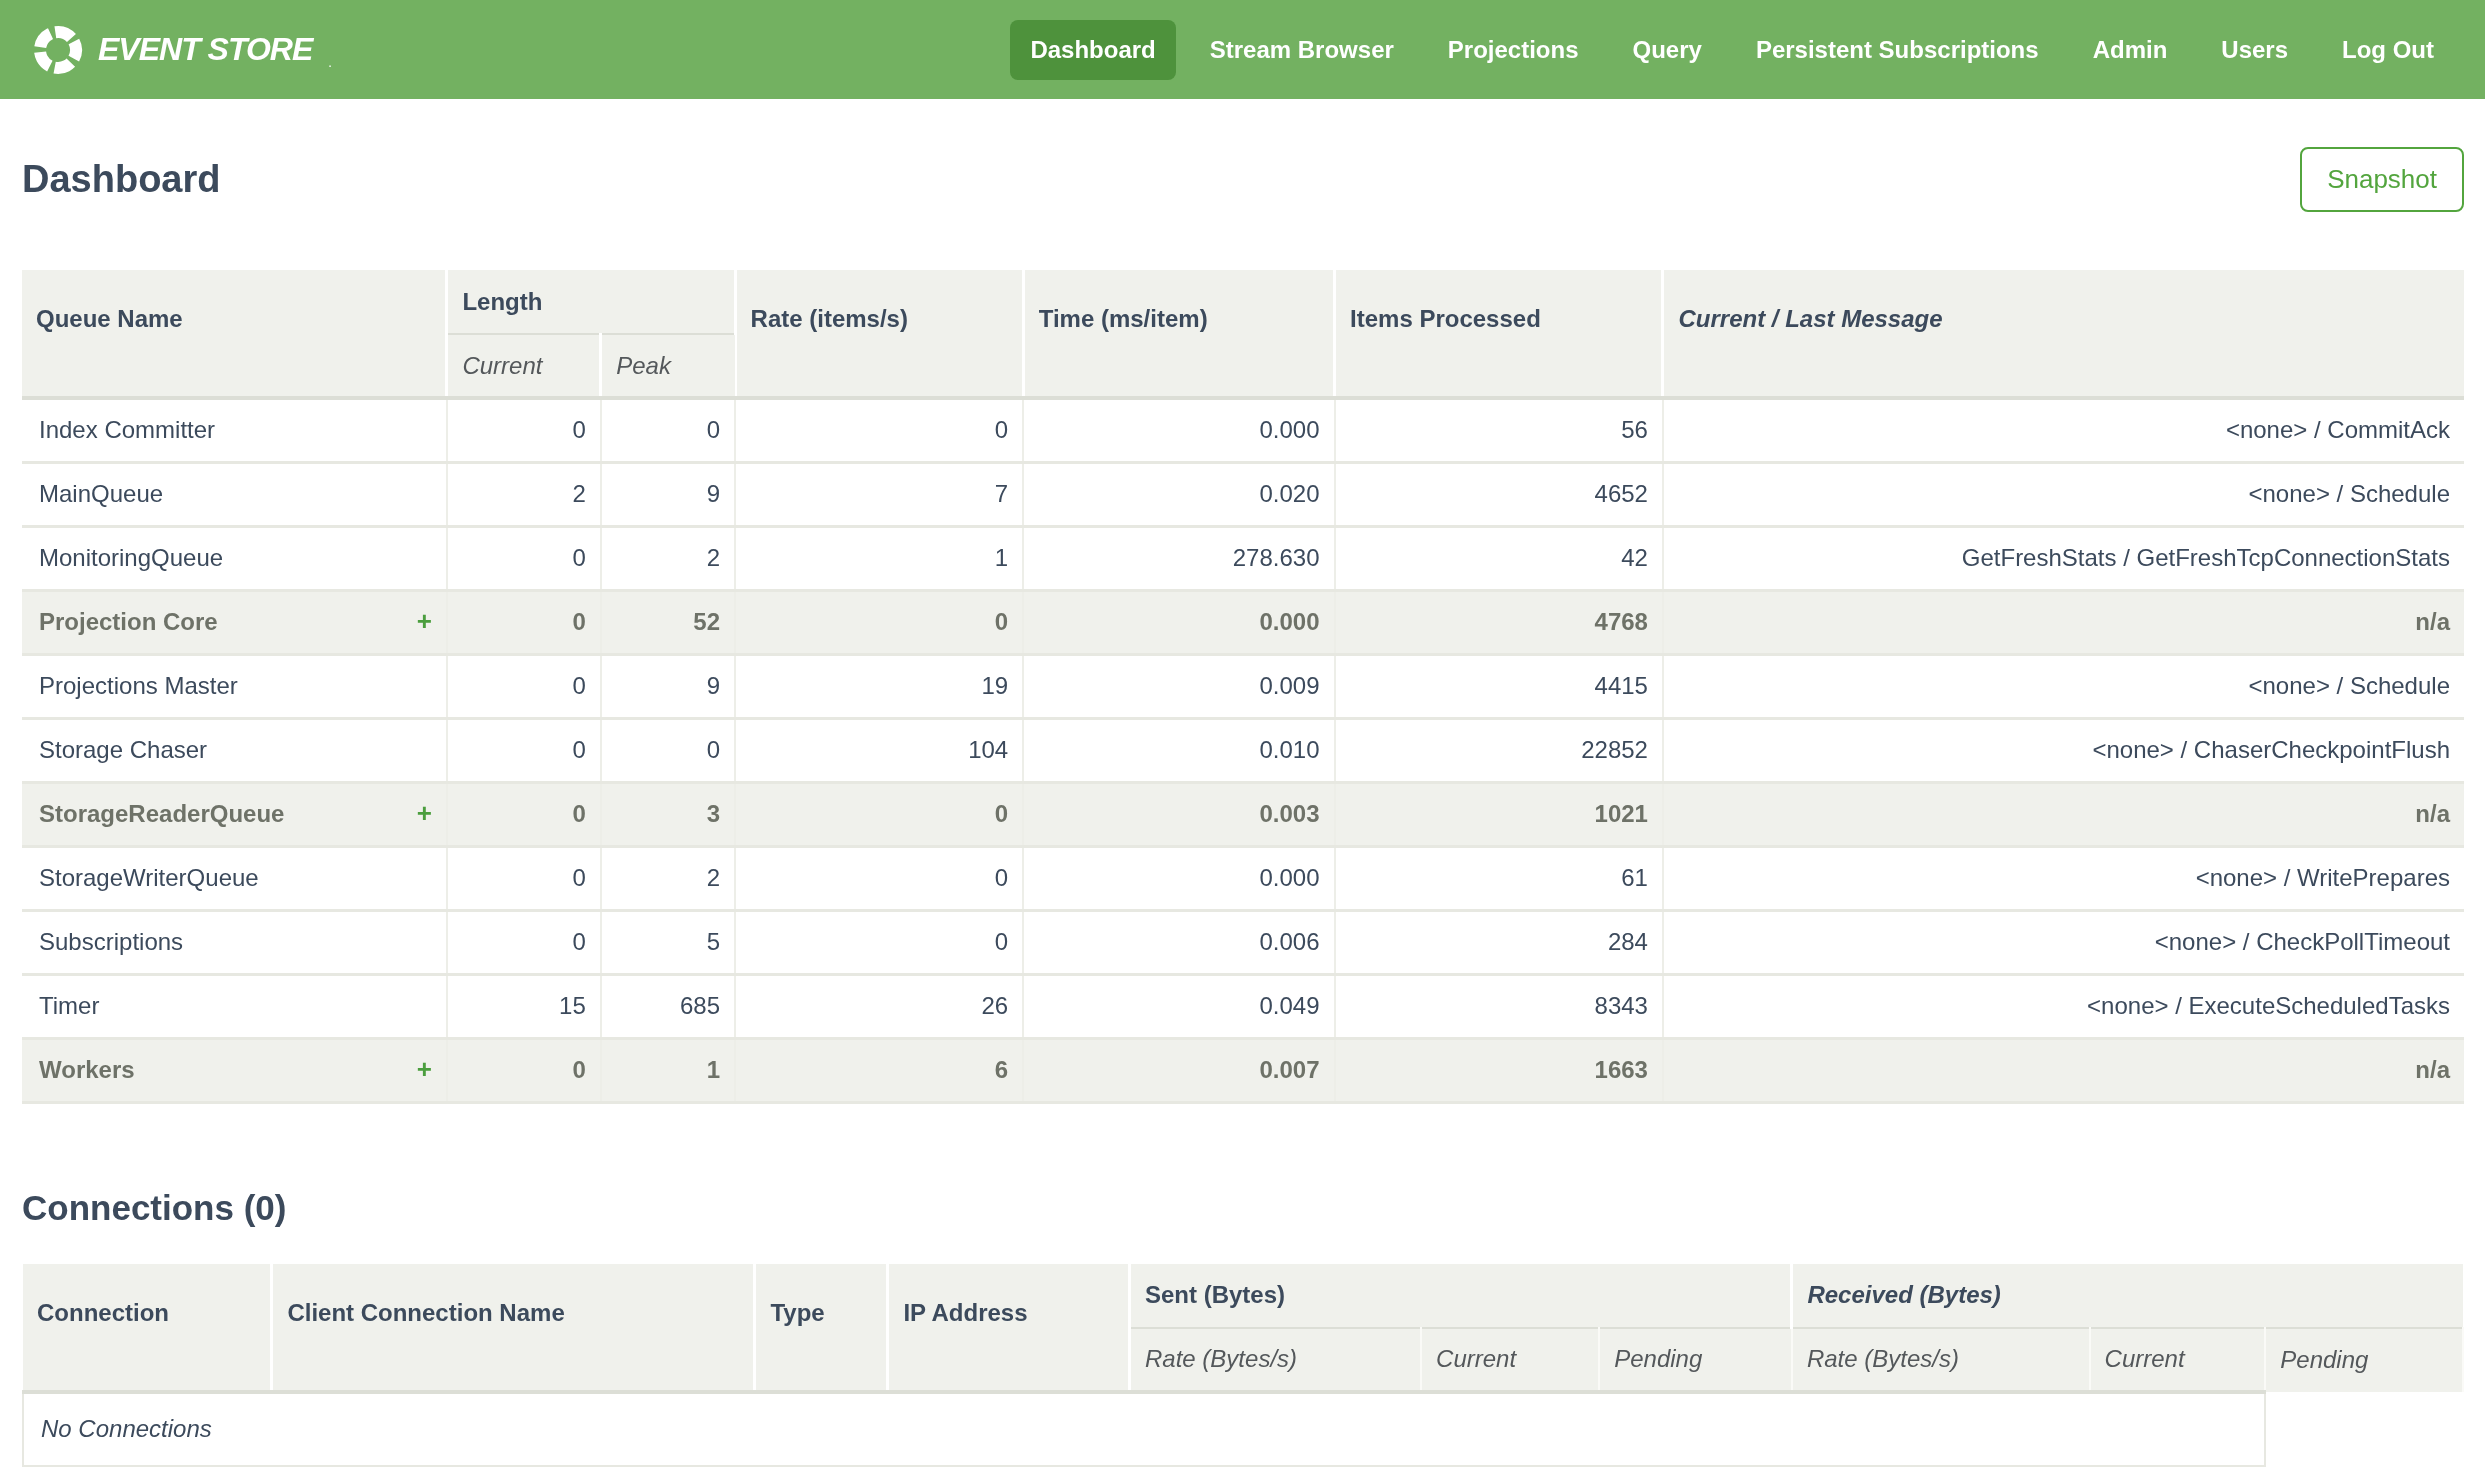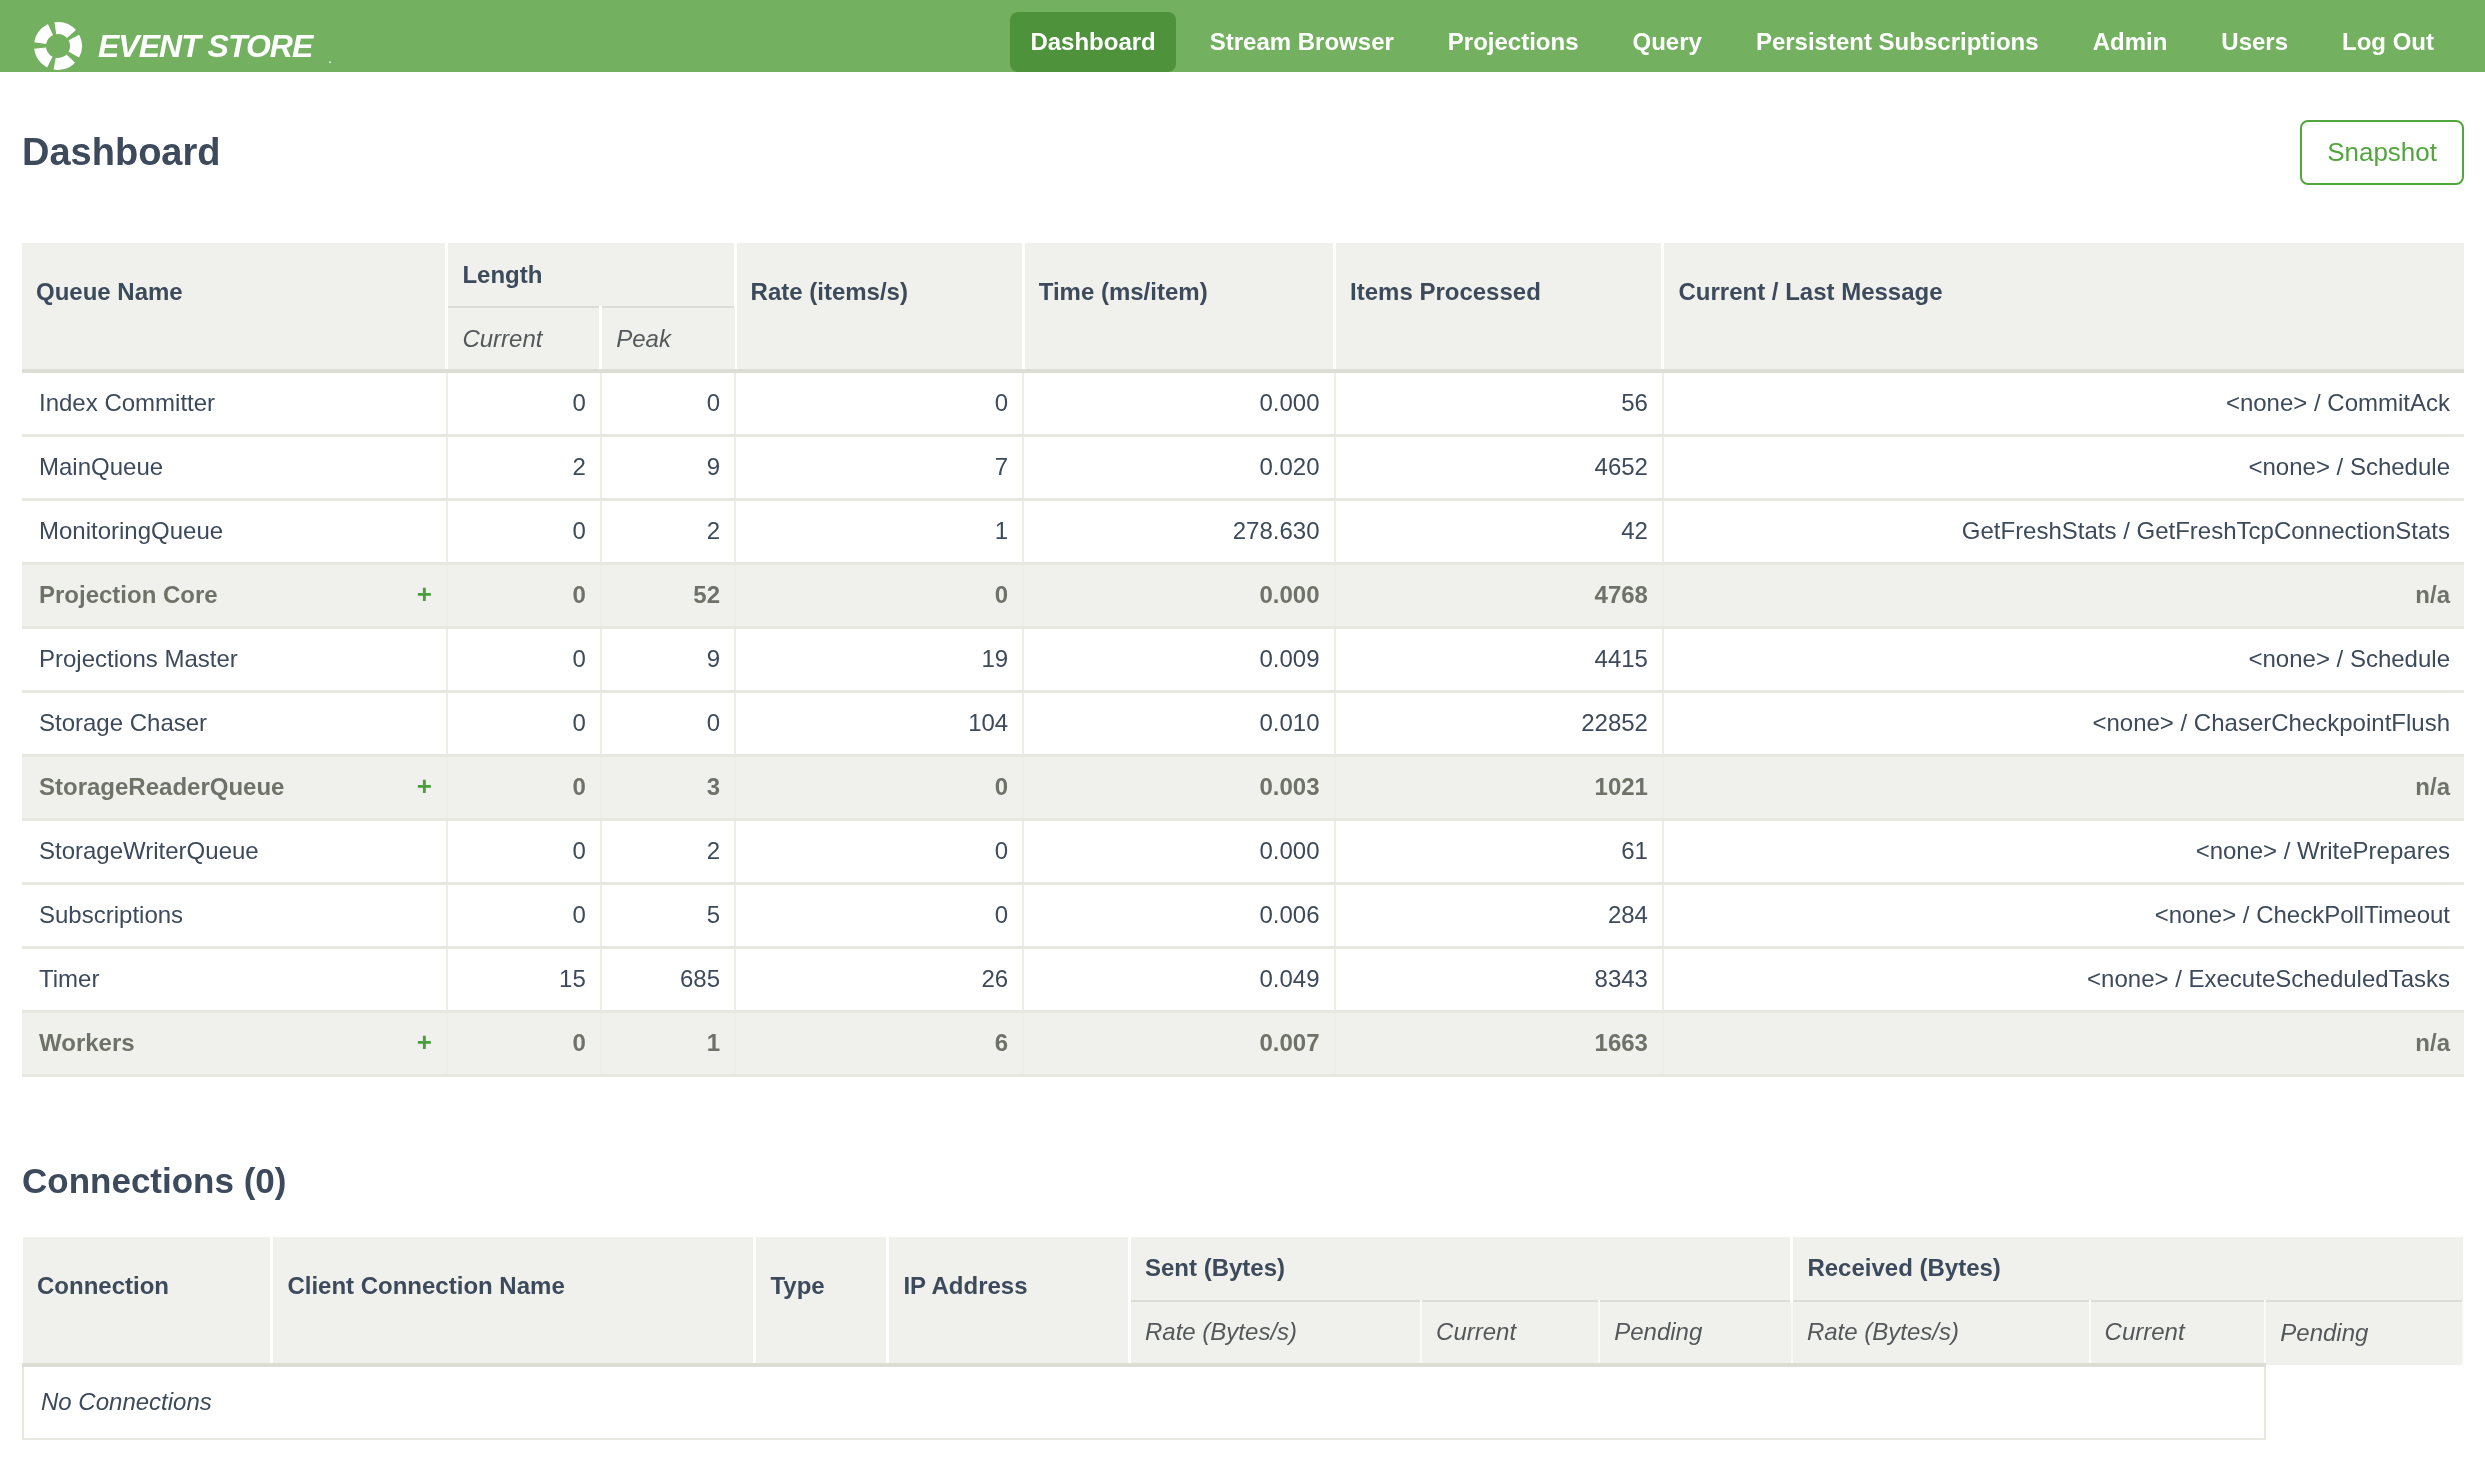--- a/index.html
+++ b/index.html
@@ -23,22 +23,22 @@
   html,body{margin:0;padding:0;}
   body{
     width:2486px;height:1478px;overflow:hidden;
     background:#ffffff;
     font-family:"Liberation Sans", sans-serif;
     color:var(--text-dark,#3c4a5c);
   }
 
   
   .navbar{
-    height:72px;background:var(--nav-bg,#73b161);
-    display:flex;align-items:flex-end;
+    height:99px;background:var(--nav-bg,#73b161);
+    display:flex;align-items:center;
     padding:0 32px;
   }
   .brand{display:flex;align-items:center;gap:14px;}
   .brand-icon{width:52px;height:52px;display:block;}
   .brand-name{
     color:#fff;font-size:32px;font-weight:bold;font-style:italic;
     letter-spacing:-1px;white-space:nowrap;
   }
   .brand-tm{color:#fff;font-size:13px;align-self:flex-end;margin:0 0 6px 2px;}
   .nav-items{margin-left:auto;display:flex;align-items:center;gap:14px;}
@@ -67,21 +67,21 @@
   th,td{
     font-size:24px;height:64px;vertical-align:middle;
     padding:6px 14px;overflow:hidden;white-space:nowrap;
   }
   thead th{
     background:var(--header-bg,#f0f1ec);
     color:var(--text-dark,#3c4a5c);
     font-weight:bold;text-align:left;
     border-right:3px solid #ffffff;
   }
-  thead th:last-child{border-right:none;}
+  thead th:last-child{border-right:none;font-style:italic;}
   thead th.rowspan-cell{vertical-align:top;padding-top:35px;}
   thead tr.subheader th{
     font-weight:normal;font-style:italic;
     color:var(--subheader-gray,#54585b);
     border-top:2px solid var(--header-sep,#dcded6);
   }
   thead tr.main-header{height:62px;}
   thead tr.subheader{height:64px;}
   .num-h{text-align:left;}
 

